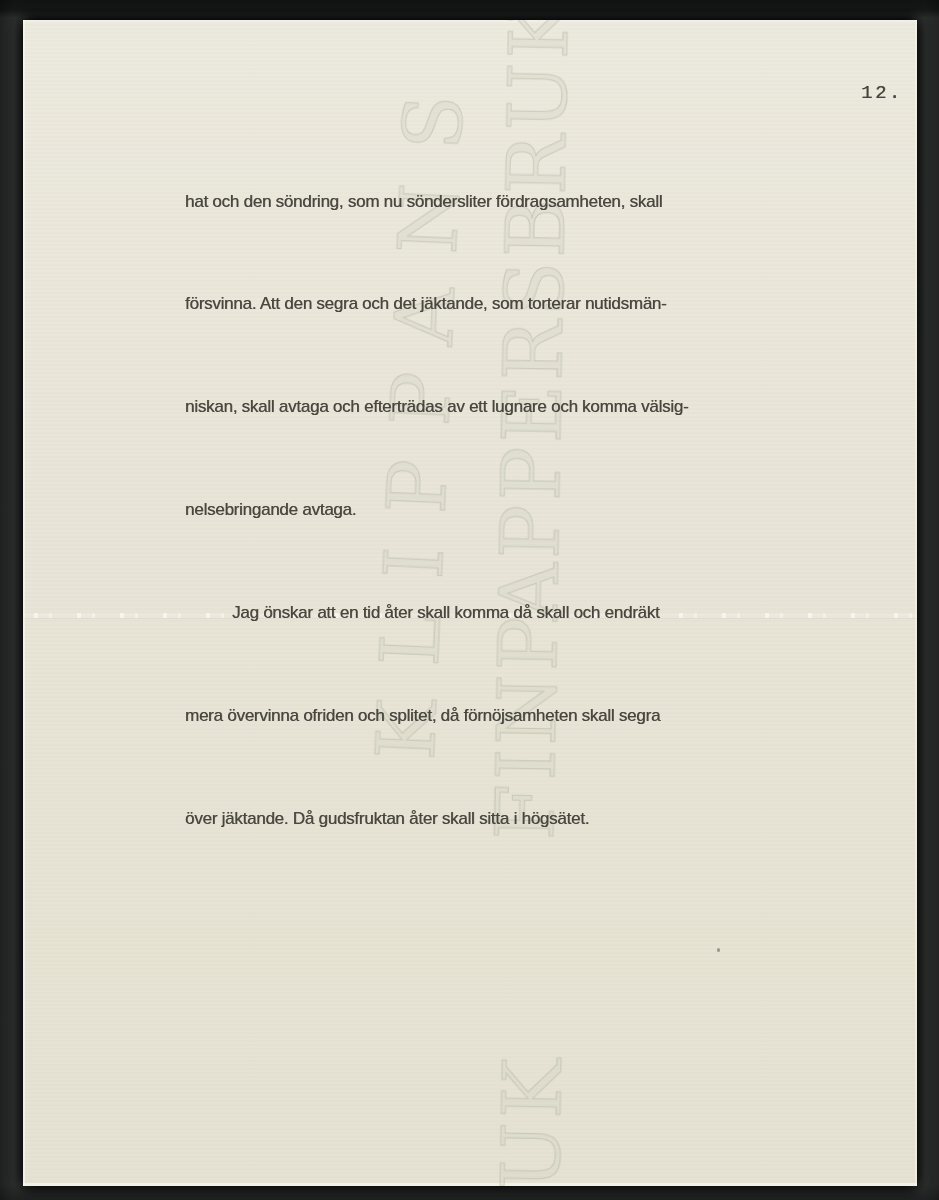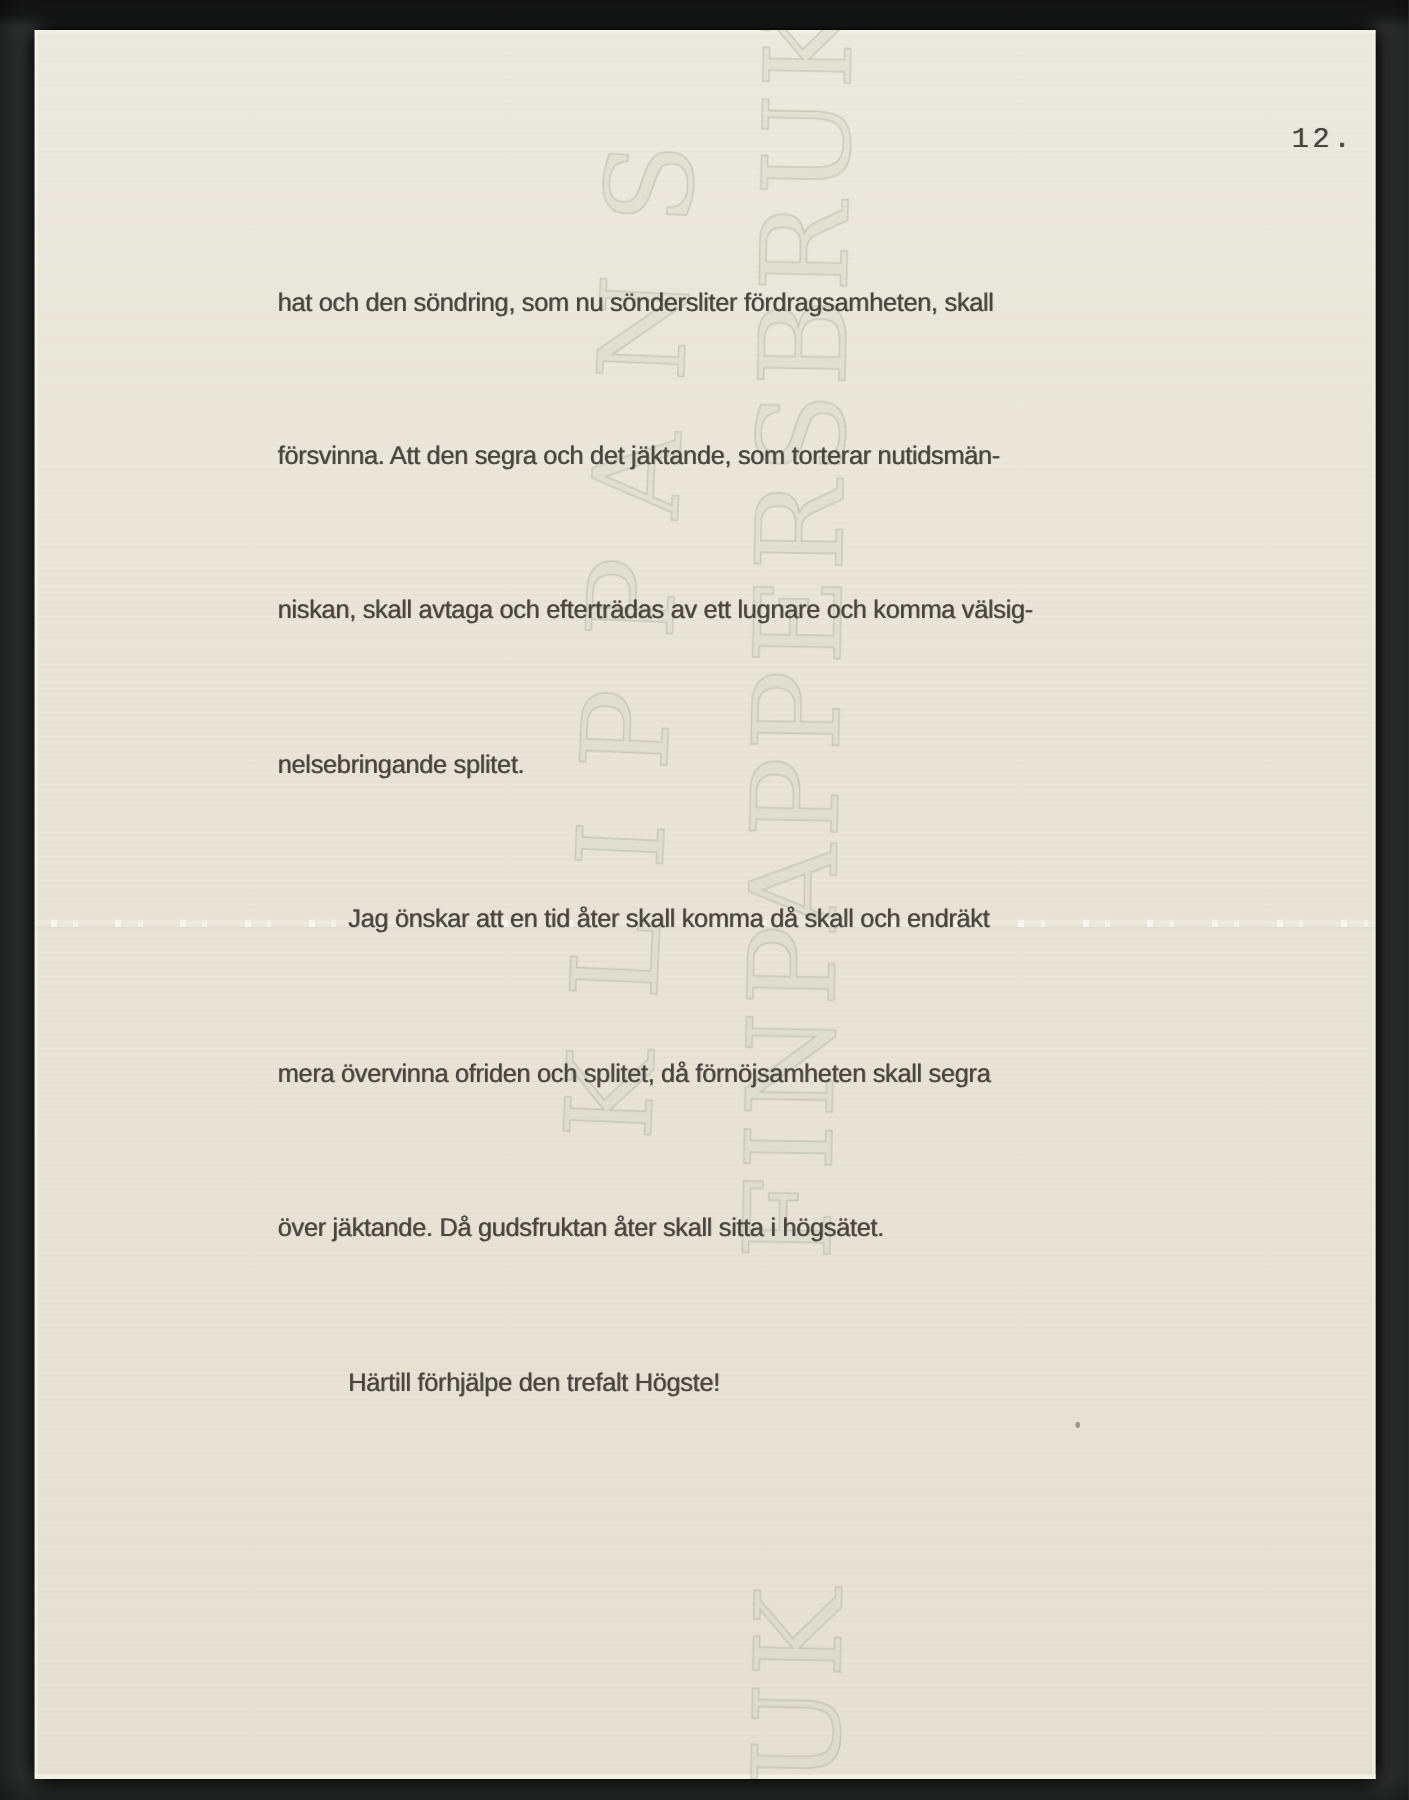--- a/index.html
+++ b/index.html
@@ -113,23 +113,22 @@
     <div class="watermark wm-tail">UK</div>
 
     <div class="fold"></div>
 
     <div class="page-number">12.</div>
 
     <div class="typewritten">
       <div class="line">hat och den söndring, som nu söndersliter fördragsamheten, skall</div>
       <div class="line">försvinna. Att den segra och det jäktande, som torterar nutidsmän-</div>
       <div class="line">niskan, skall avtaga och efterträdas av ett lugnare och komma välsig-</div>
-      <div class="line">nelsebringande splitet.</div>
+      <div class="line">nelsebringande avtaga.</div>
       <div class="line indent">Jag önskar att en tid åter skall komma då skall och endräkt</div>
       <div class="line">mera övervinna ofriden och splitet, då förnöjsamheten skall segra</div>
       <div class="line">över jäktande. Då gudsfruktan åter skall sitta i högsätet.</div>
-      <div class="line indent">Härtill förhjälpe den trefalt Högste!</div>
     </div>
 
     <div class="speck"></div>
 
   </div>
 </div>
 
 </body></html>

